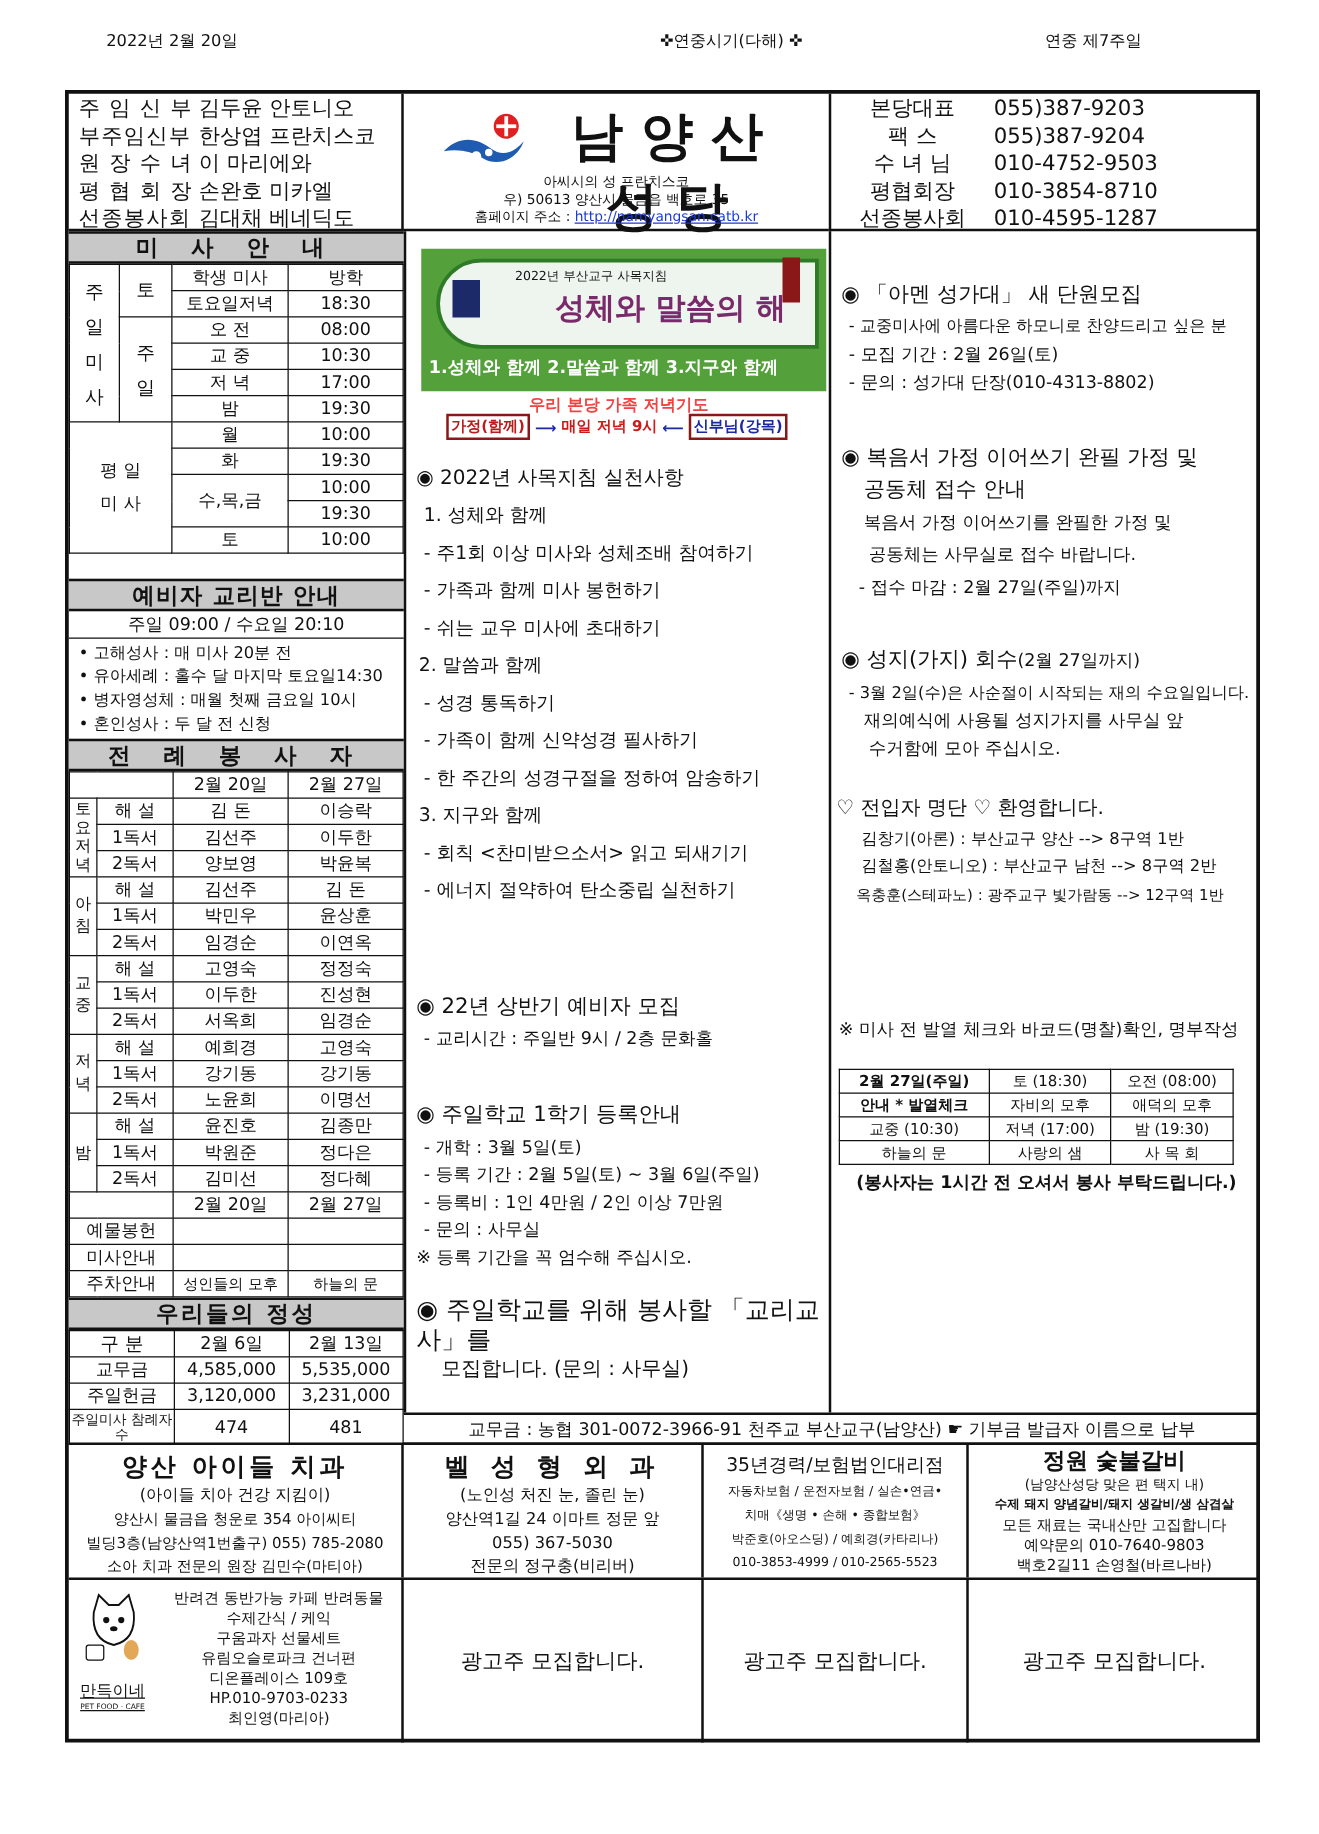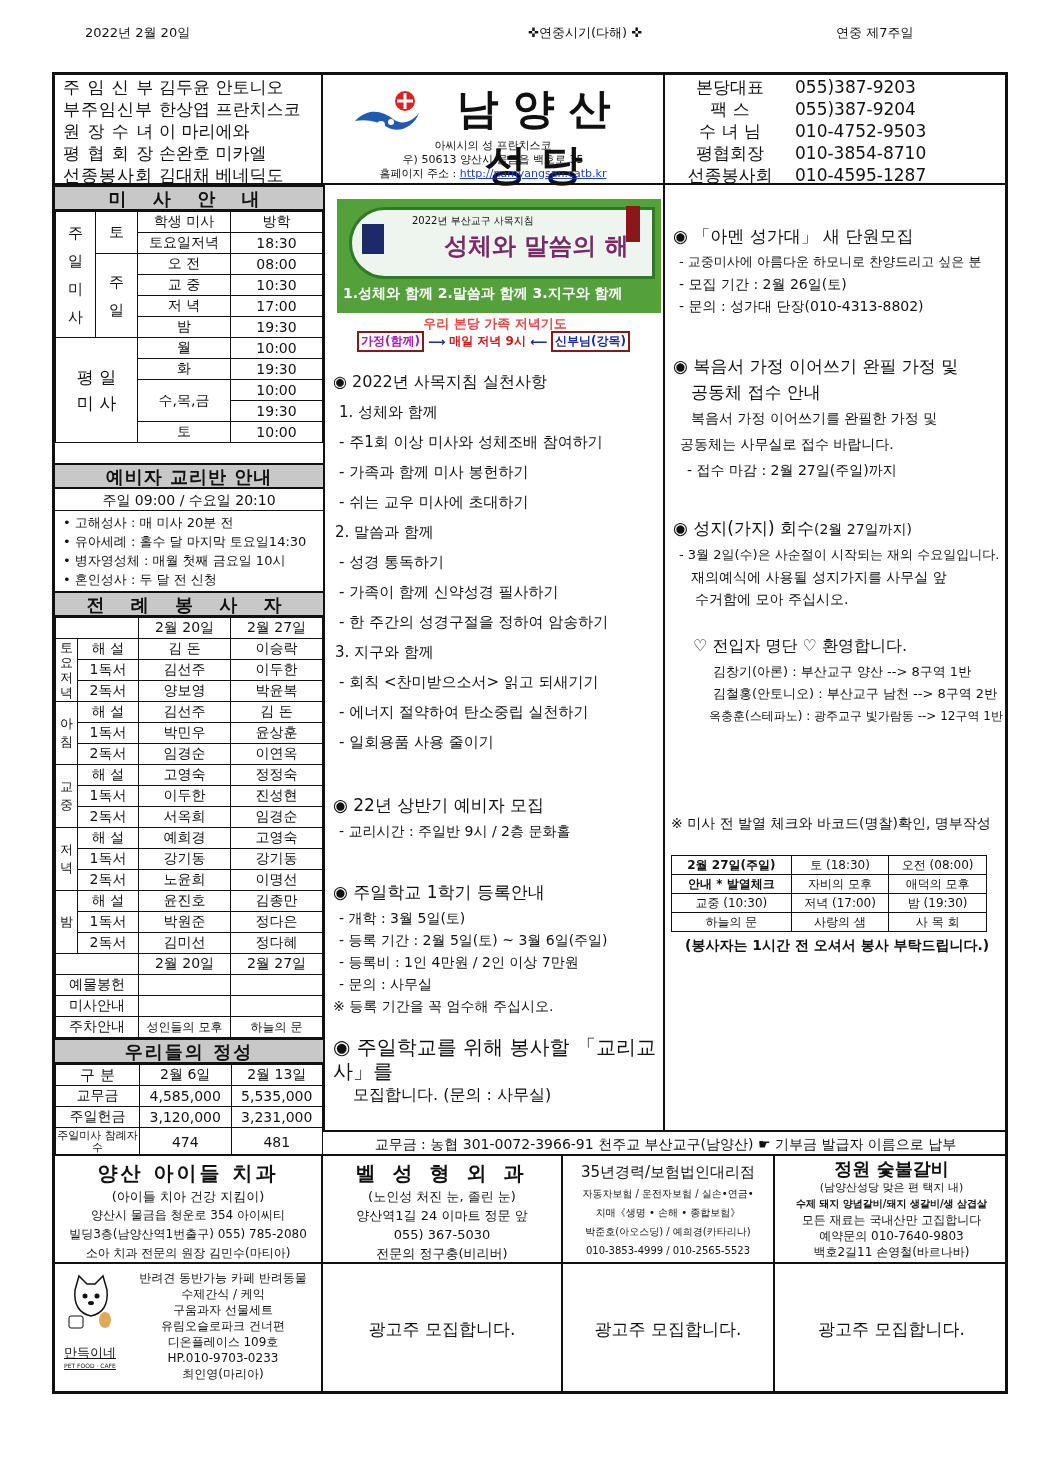--- a/index.html
+++ b/index.html
@@ -131,21 +131,21 @@
         </tr>
     <tr>
           <td>저   녁</td>
           <td>17:00</td>
         </tr>
     <tr>
           <td>밤</td>
           <td>19:30</td>
         </tr>
     <tr>
-          <td rowspan="5" colspan="2" style="font-size:17px;line-height:26px;">평 일<br>미 사</td>
+          <td rowspan="5" colspan="2" style="font-size:14px;line-height:26px;">평 일<br>미 사</td>
         <td>월</td>
           <td>10:00</td>
         </tr>
     <tr>
           <td>화</td>
           <td>19:30</td>
         </tr>
     <tr>
           <td rowspan="2">수,목,금</td>
           <td>10:00</td>
@@ -310,41 +310,40 @@
     <div class="banner-inner">
       <div style="position:absolute;left:60px;top:4px;font-size:10px;">2022년 부산교구 사목지침</div>
       <div style="position:absolute;left:92px;top:20px;font-size:24px;font-weight:bold;color:#7a2a6a;">성체와 말씀의 해</div>
       <div style="position:absolute;right:12px;top:-4px;width:14px;height:36px;background:#8a1818;"></div>
       <div style="position:absolute;left:10px;top:14px;width:22px;height:30px;background:#1d2a6a;"></div>
     </div>
     <div style="position:absolute;left:6px;top:86px;font-size:14px;font-weight:bold;color:#fff;white-space:nowrap;">1.성체와 함께  2.말씀과 함께  3.지구와 함께</div>
   </div>
   <div style="position:absolute;left:0;width:340px;top:130px;text-align:center;font-size:13px;font-weight:bold;color:#ef4444;">우리 본당 가족 저녁기도</div>
   <div style="position:absolute;left:32px;top:146px;display:flex;align-items:center;font-size:12px;font-weight:bold;">
-    <span style="border:2px solid #8a1818;color:#a21caf;padding:0 2px;">가정(함께)</span>
+    <span style="border:2px solid #8a1818;color:#b91c1c;padding:0 2px;">가정(함께)</span>
     <span style="color:#1a2aa0;margin:0 4px;">⟶</span>
     <span style="color:#d01818;">매일 저녁 9시</span>
     <span style="color:#1a2aa0;margin:0 4px;">⟵</span>
     <span style="border:2px solid #8a1818;color:#1a2aa0;padding:0 2px;">신부님(강목)</span>
   </div>
 
   <div style="position:absolute;top:182px;left:0;width:340px;">
     <div class="bullet"><span>◉ </span><span>2022년 사목지침 실천사항</span></div>
     <div class="item" style="">1. 성체와 함께</div>
     <div class="item">- 주1회 이상 미사와 성체조배 참여하기</div>
     <div class="item">- 가족과 함께 미사 봉헌하기</div>
     <div class="item">- 쉬는 교우 미사에 초대하기</div>
     <div class="item" style="padding-left:10px">2. 말씀과 함께</div>
     <div class="item">- 성경 통독하기</div>
     <div class="item">- 가족이 함께 신약성경 필사하기</div>
     <div class="item">- 한 주간의 성경구절을 정하여 암송하기</div>
     <div class="item" style="padding-left:10px">3. 지구와 함께</div>
     <div class="item">- 회칙 &lt;찬미받으소서&gt; 읽고 되새기기</div>
     <div class="item">- 에너지 절약하여 탄소중립 실천하기</div>
-    <div class="item">- 일회용품 사용 줄이기</div>
   </div>
 
   <div style="position:absolute;top:605px;left:0;width:340px;">
     <div class="bullet" style="font-size:17px"><span>◉ </span><span>22년 상반기 예비자 모집</span></div>
     <div class="sub">- 교리시간 : 주일반 9시 / 2층 문화홀</div>
   </div>
 
   <div style="position:absolute;top:692px;left:0;width:340px;">
     <div class="bullet" style="font-size:17px"><span>◉ </span><span>주일학교 1학기 등록안내</span></div>
     <div class="sub">- 개학 : 3월 5일(토)</div>
@@ -364,30 +363,30 @@
   <div style="position:absolute;top:36px;left:0;width:345px;">
     <div class="bullet" style="font-size:17px"><span>◉ </span><span>「아멘 성가대」 새 단원모집</span></div>
     <div class="sub" style="font-size:13px">- 교중미사에 아름다운 하모니로 찬양드리고 싶은 분</div>
     <div class="sub">- 모집 기간 : 2월 26일(토)</div>
     <div class="sub">- 문의 : 성가대 단장(010-4313-8802)</div>
   </div>
   <div style="position:absolute;top:168px;left:0;width:345px;">
     <div class="bullet" style="font-size:17px;line-height:26px"><span>◉ </span><span>복음서 가정 이어쓰기 완필 가정 및</span></div>
     <div style="font-size:17px;line-height:26px;padding-left:26px">공동체 접수 안내</div>
     <div class="sub" style="padding-left:26px;line-height:26px">복음서 가정 이어쓰기를 완필한 가정 및</div>
-    <div class="sub" style="padding-left:15px;line-height:26px">공동체는 사무실로 접수 바랍니다.</div>
+    <div class="sub" style="padding-left:30px;line-height:26px">공동체는 사무실로 접수 바랍니다.</div>
     <div class="sub" style="padding-left:22px;line-height:26px">- 접수 마감 : 2월 27일(주일)까지</div>
   </div>
   <div style="position:absolute;top:328px;left:0;width:345px;">
     <div class="bullet" style="font-size:17px"><span>◉ </span><span>성지(가지) 회수</span><span style="font-size:14px">(2월 27일까지)</span></div>
     <div class="sub" style="font-size:13px">- 3월 2일(수)은 사순절이 시작되는 재의 수요일입니다.</div>
     <div class="sub" style="padding-left:26px">재의예식에 사용될 성지가지를 사무실 앞</div>
     <div class="sub" style="padding-left:30px">수거함에 모아 주십시오.</div>
   </div>
-  <div style="position:absolute;top:446px;left:0;width:345px;padding-left:24px;">
+  <div style="position:absolute;top:446px;left:0;width:345px;">
     <div class="bullet" style="font-size:16px;padding-left:4px">♡ 전입자 명단 ♡ 환영합니다.</div>
     <div class="sub" style="font-size:13px;padding-left:24px">김창기(아론) : 부산교구 양산 --&gt; 8구역 1반</div>
     <div class="sub" style="font-size:13px;padding-left:24px">김철홍(안토니오) : 부산교구 남천 --&gt; 8구역 2반</div>
     <div class="sub" style="font-size:12px;padding-left:20px">옥충훈(스테파노) : 광주교구 빛가람동 --&gt; 12구역 1반</div>
   </div>
   <div style="position:absolute;top:630px;left:6px;font-size:14px;">※ 미사 전 발열 체크와 바코드(명찰)확인, 명부작성</div>
   <table class="rtable" style="position:absolute;top:670px;left:6px;width:316px;">
     <tbody>
         <tr>
           <td style="font-weight:bold">2월 27일(주일)</td>

